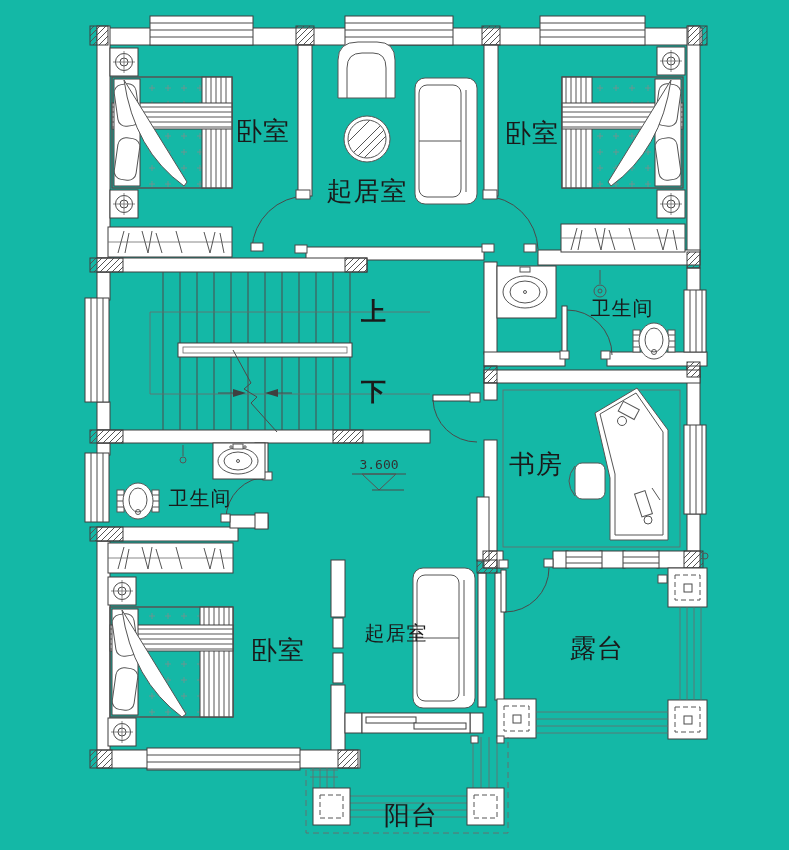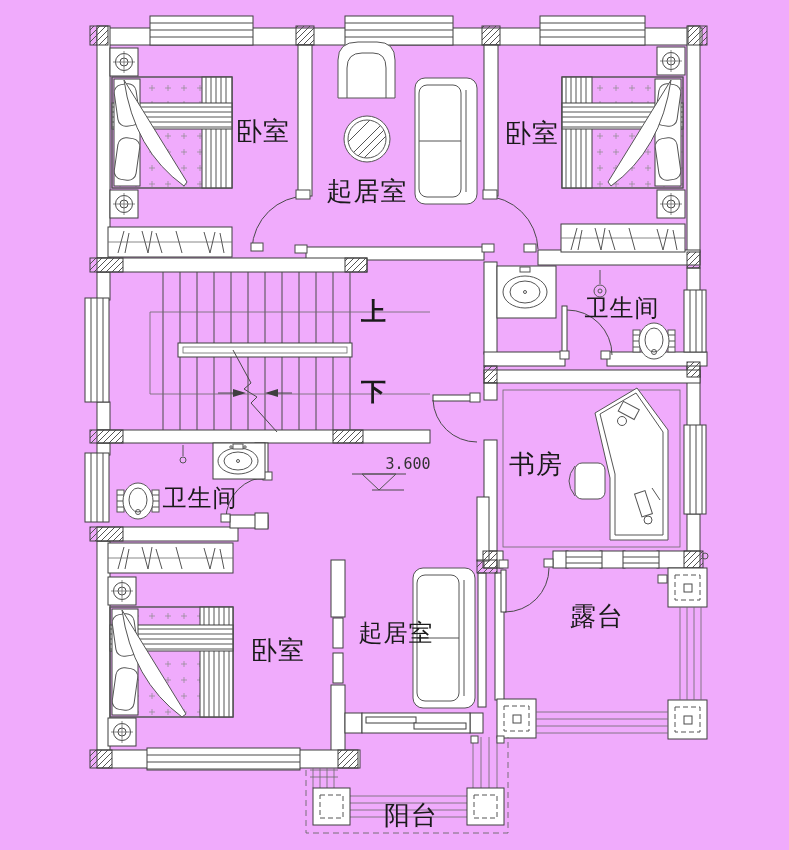--- a/index.html
+++ b/index.html
@@ -1,24 +1,24 @@
 <!DOCTYPE html>
 <html><head>
 <meta charset="utf-8">
 <style>
   html,body{margin:0;padding:0;background:#fff;}
-  .stage{position:relative;width:789px;height:850px;background:#f0abfc;overflow:hidden;
+  .stage{position:relative;width:789px;height:850px;background:#14b8a6;overflow:hidden;
          font-family:"DejaVu Sans",sans-serif;}
   .stage svg{position:absolute;left:0;top:0;}
   .lbl{position:absolute;transform:translate(-50%,-50%);color:#1a1a1a;white-space:nowrap;
        font-family:"DejaVu Sans",sans-serif;letter-spacing:1px;}
   .r26{font-size:26px;}
-  .r24{font-size:24px;}
+  .r24{font-size:20px;}
   .ud{font-size:25px;font-weight:bold;}
-  .lvl{font-size:15px;font-family:"DejaVu Sans Mono",monospace;letter-spacing:0;color:#333;margin-left:29px;}
+  .lvl{font-size:13px;font-family:"DejaVu Sans Mono",monospace;letter-spacing:0;color:#333;}
   
   .w{fill:#ffffff;stroke:#3f3f3f;stroke-width:1;}
   .hp{fill:url(#hatch);stroke:#3f3f3f;stroke-width:1;}
   .ln{fill:none;stroke:#4a4a4a;stroke-width:1;}
   .tn{fill:none;stroke:#6a6a6a;stroke-width:0.8;}
   .sq{fill:#ffffff;stroke:#4a4a4a;stroke-width:1;}
   .fur{fill:#ffffff;stroke:#555555;stroke-width:1;}
   .furn{fill:none;stroke:#555555;stroke-width:1;}
   .dash{fill:none;stroke:#6a6a6a;stroke-width:0.9;stroke-dasharray:6 4;}
   .dash2{fill:none;stroke:#555;stroke-width:1;stroke-dasharray:5 3;}
@@ -351,15 +351,15 @@
   <div class="lbl r26" style="left:367px;top:191px">起居室</div>
   <div class="lbl r26" style="left:532px;top:133px">卧室</div>
   <div class="lbl r24" style="left:622px;top:308px">卫生间</div>
   <div class="lbl ud" style="left:374px;top:311px">上</div>
   <div class="lbl ud" style="left:374px;top:391px">下</div>
   <div class="lbl r24" style="left:200px;top:498px">卫生间</div>
   <div class="lbl lvl" style="left:379px;top:464px">3.600</div>
   <div class="lbl r26" style="left:536px;top:464px">书房</div>
   <div class="lbl r26" style="left:278px;top:650px">卧室</div>
   <div class="lbl r24" style="left:396px;top:633px">起居室</div>
-  <div class="lbl r26" style="left:597px;top:616px">露台</div>
+  <div class="lbl r26" style="left:597px;top:648px">露台</div>
   <div class="lbl r26" style="left:411px;top:815px">阳台</div>
 </div>
 
 </body></html>

